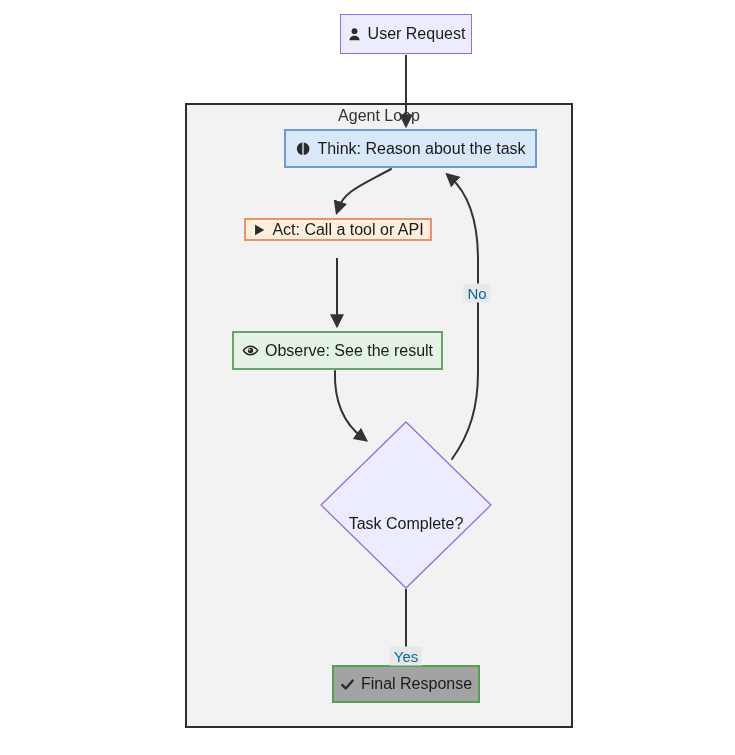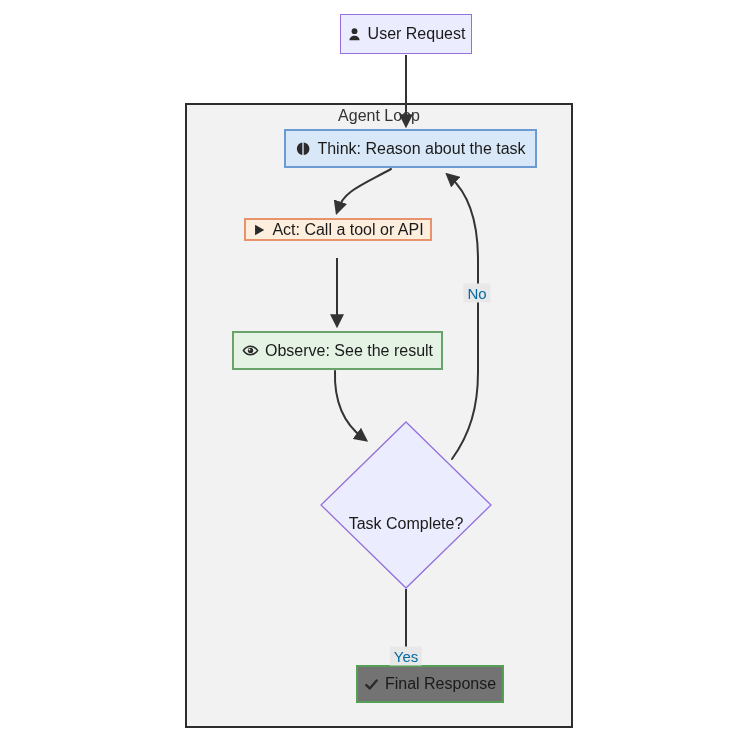--- a/index.html
+++ b/index.html
@@ -77,23 +77,22 @@
     background: #fdeedd;
     border: 2px solid #e8936c;
   }
   .node-observe {
     left: 232px; top: 331px; width: 211px; height: 39px;
     background: #e5f3e5;
     border: 2px solid #69a36b;
   }
   .node-final {
     left: 332px; top: 665px; width: 148px; height: 38px;
-    background: #737373;
+    background: #a3a3a3;
     border: 2px solid #55a055;
-    margin-left: 24px;
   }
   .diamond-label {
     position: absolute;
     left: 406px;
     top: 505px;
     transform: translate(-50%, -50%);
     font-size: 16px;
     color: #1a1a1a;
     z-index: 4;
     white-space: nowrap;

